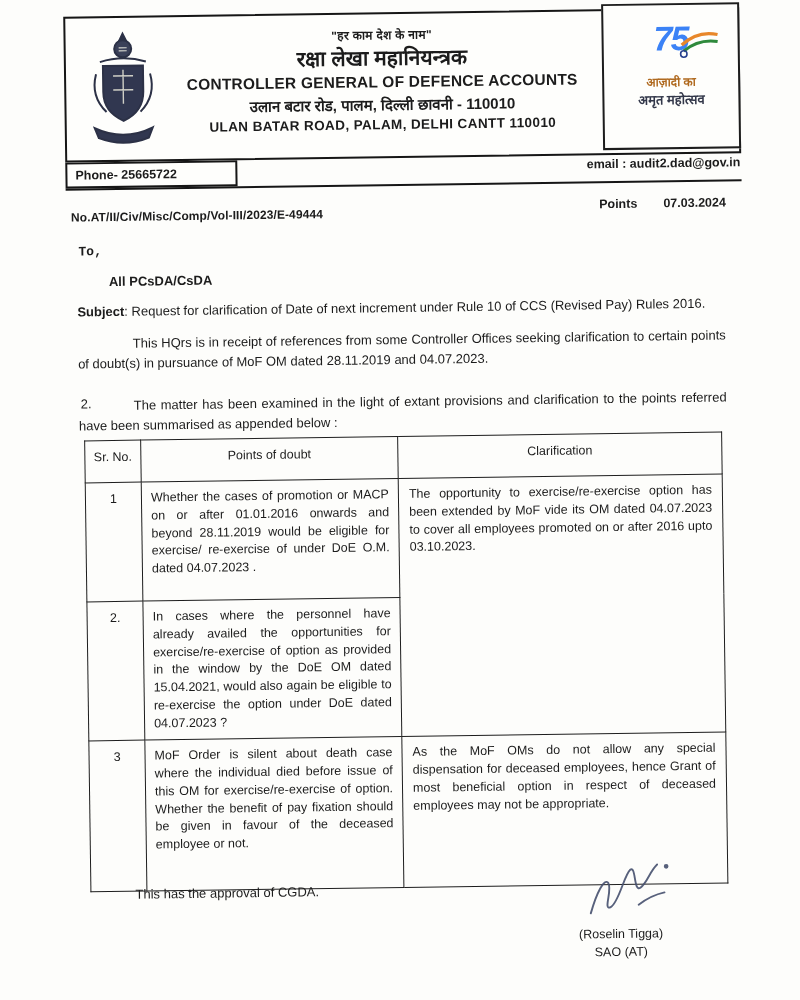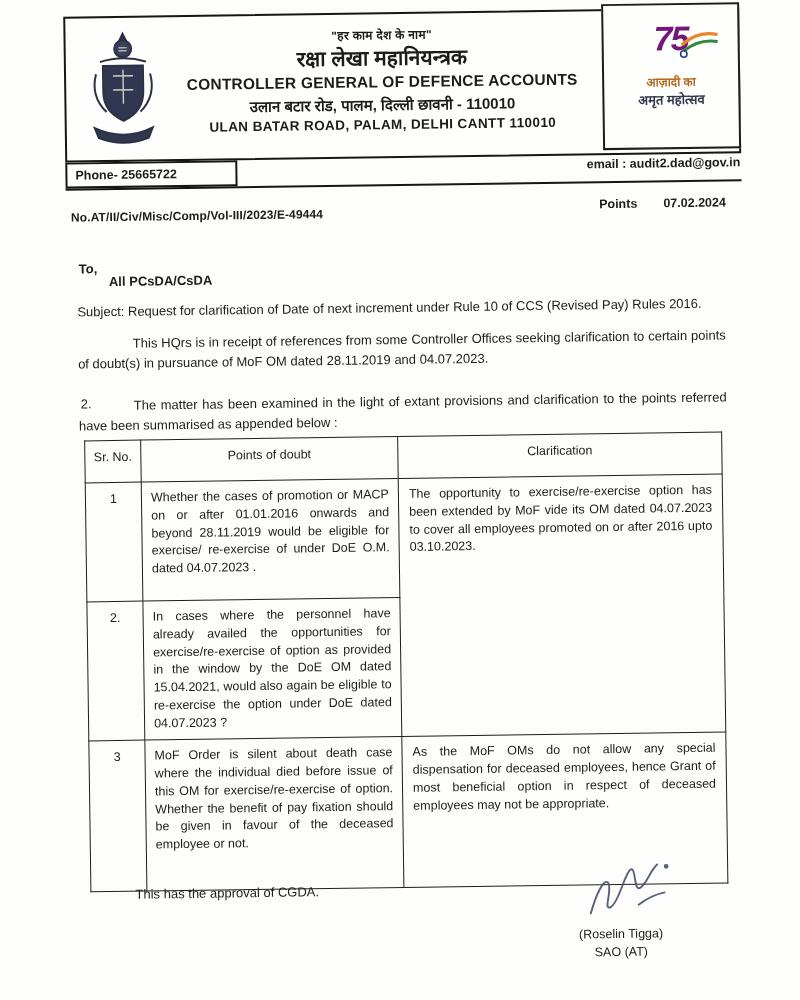--- a/index.html
+++ b/index.html
@@ -25,44 +25,44 @@
   .org-hi { font-size: 21px; font-weight: bold; line-height: 1.15; }
   .org-en { font-size: 15.5px; font-weight: bold; letter-spacing: .2px; margin-top: 3px; }
   .addr-hi { font-size: 15px; font-weight: bold; margin-top: 3px; }
   .addr-en { font-size: 13.5px; font-weight: bold; letter-spacing: .4px; margin-top: 3px; }
 
   .azadi-box {
     position: absolute; left: 608px; top: 7px; width: 138px; height: 146px;
     border: 2px solid #1d1d1d; background: #fefefc; text-align: center; padding-top: 14px;
   }
   .azadi-75 { position: relative; height: 52px; }
-  .a75 { font-size: 34px; font-weight: bold; font-style: italic; color: #701a75; letter-spacing: -2px; }
+  .a75 { font-size: 34px; font-weight: bold; font-style: italic; color: #3b82f6; letter-spacing: -2px; }
   .swoosh { position: absolute; right: 18px; top: 2px; }
   .azadi-t1 { font-size: 12px; font-weight: bold; color: #b06a20; margin-top: 2px; }
   .azadi-t2 { font-size: 13px; font-weight: bold; color: #33384a; }
 
   .phone-box {
     position: absolute; left: 70px; top: 158px; width: 172px; height: 26px;
     border: 2px solid #161616; background: #fefefc;
     font-size: 12.5px; font-weight: bold; padding: 4px 0 0 8px;
   }
   .email-line { position: absolute; top: 160px; right: 55px; font-size: 12.5px; font-weight: bold; }
   .head-rule { position: absolute; left: 70px; top: 184px; width: 676px; border-top: 2px solid #161616; }
 
   
   .ref-line { position: absolute; left: 75px; top: 206px; width: 655px; display: flex; justify-content: space-between; }
   .ref-no { font-size: 12px; font-weight: bold; letter-spacing: .1px; }
   .dated-group { font-size: 12.5px; font-weight: bold; display: flex; gap: 26px; transform: translateY(-6px); }
 
   
-  .to-label { position: absolute; left: 82px; top: 257px; font-size: 13px; font-weight: bold; }
+  .to-label { position: absolute; left: 82px; top: 240px; font-size: 13px; font-weight: bold; font-family: Liberation Mono, monospace; }
   .addressee { position: absolute; left: 112px; top: 270px; font-size: 13px; font-weight: bold; }
 
   .subject { position: absolute; left: 80px; top: 300px; width: 650px; font-size: 13px; }
-  .subject b { font-weight: normal; }
+  .subject b { font-weight: bold; }
 
   .para { position: absolute; left: 80px; width: 648px; font-size: 13px; line-height: 1.55; text-align: justify; }
   .para1 { top: 330px; text-indent: 55px; }
   .para2 { top: 392px; text-indent: 55px; }
   .para2-num { position: absolute; left: 82px; top: 392px; font-size: 13px; }
 
   
   .tbl-wrap { position: absolute; left: 85px; top: 436px; width: 637px; }
   table { border-collapse: collapse; width: 100%; table-layout: fixed; }
   th, td { border: 1.6px solid #1e1e1e; vertical-align: top; font-size: 12.5px; line-height: 1.42; }
@@ -127,21 +127,21 @@
     </div>
 
     <div class="phone-box">Phone- 25665722</div>
     <div class="email-line">email : audit2.dad@gov.in</div>
     <div class="head-rule"></div>
 
     <div class="ref-line">
       <span class="ref-no">No.AT/II/Civ/Misc/Comp/Vol-III/2023/E-49444</span>
       <span class="dated-group">
         <span>Points</span>
-        <span>07.02.2024</span>
+        <span>07.03.2024</span>
       </span>
     </div>
 
     <div class="to-label">To,</div>
     <div class="addressee">All PCsDA/CsDA</div>
 
     <div class="subject">
       <b>Subject</b><span>: Request for clarification of Date of next increment under Rule 10 of CCS (Revised Pay) Rules 2016.</span>
     </div>
 

